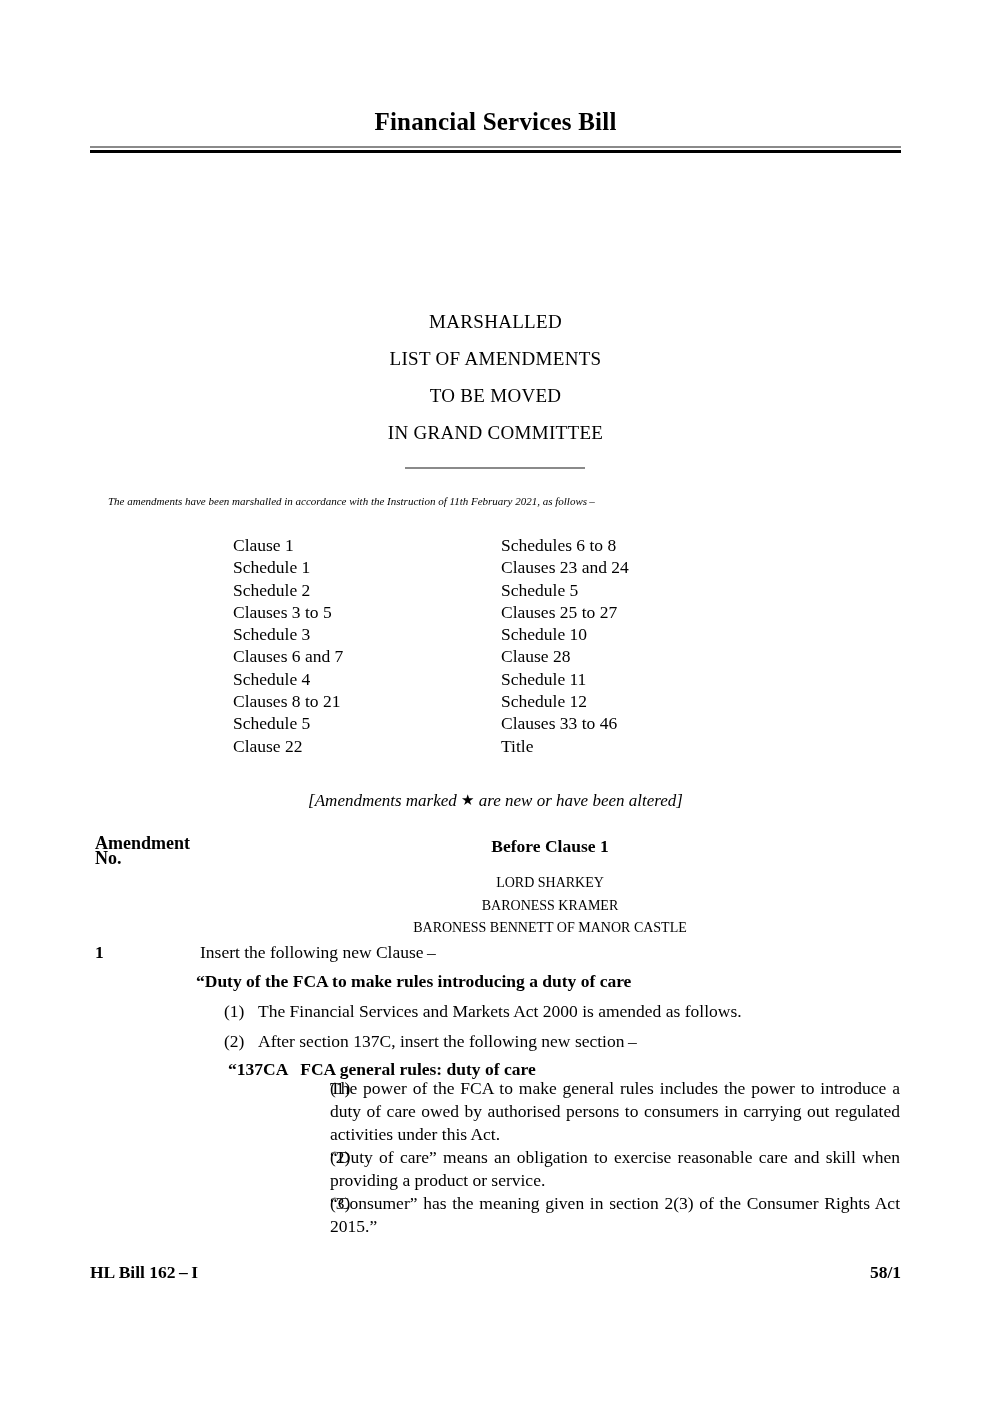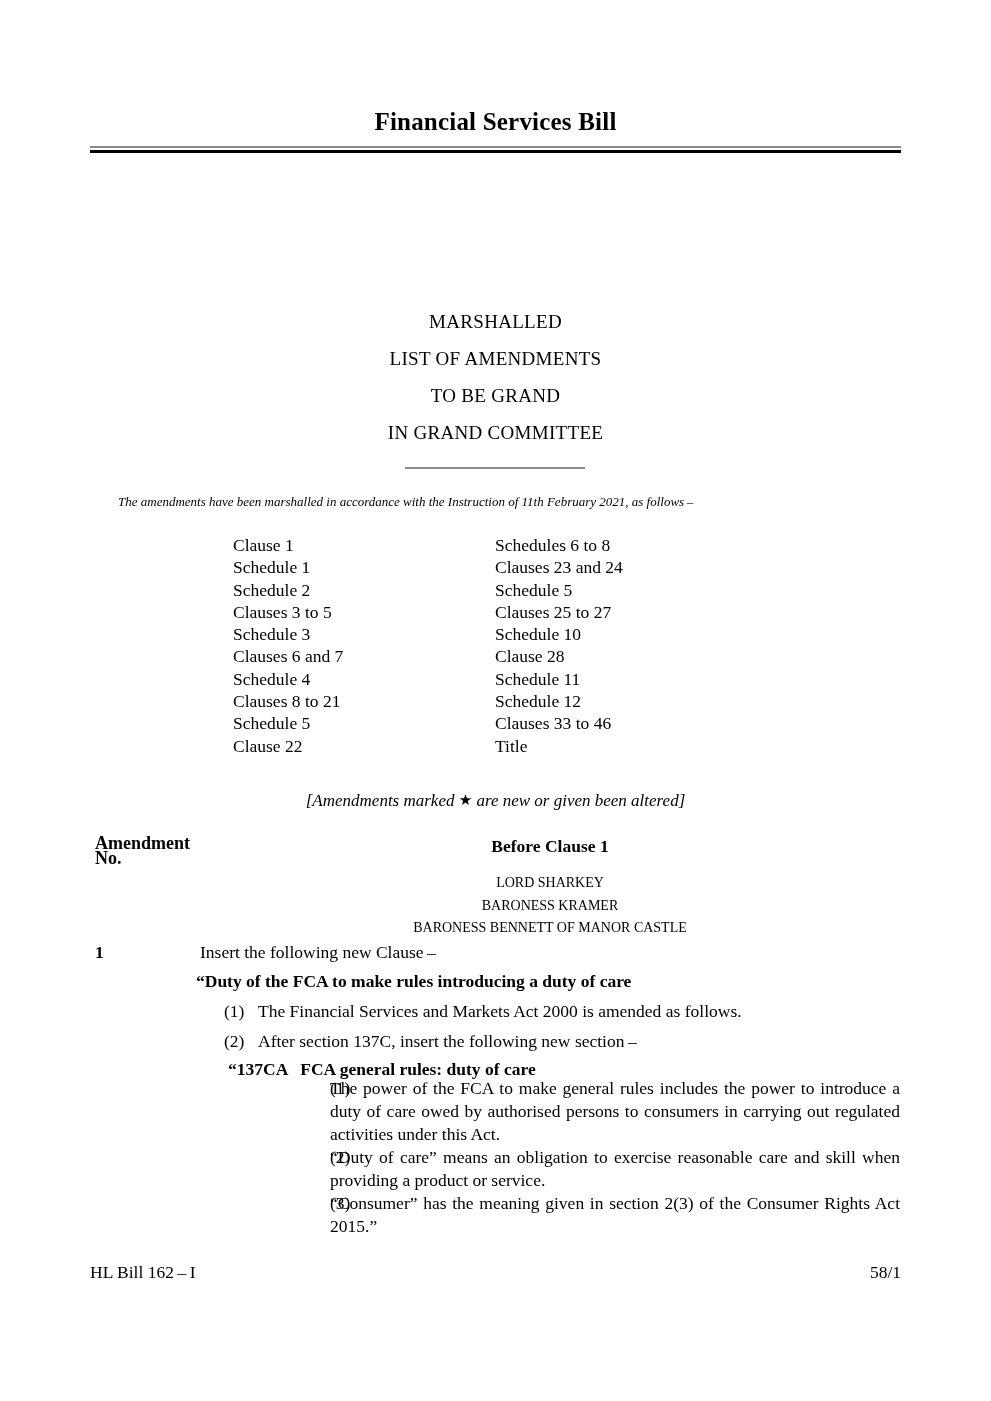--- a/index.html
+++ b/index.html
@@ -70,37 +70,38 @@
     left: 405px;
     top: 467px;
     width: 180px;
     height: 2px;
     background: #8a8a8a;
   }
 
   
   .instruction {
     position: absolute;
-    left: 90px;
+    left: 80px;
     top: 490px;
     width: 811px;
     font-style: italic;
-    font-size: 13px;
+    font-size: 11px;
     line-height: 23px;
     text-align: justify;
     text-indent: 28px;
   }
 
   
   .clause-list {
     position: absolute;
     left: 233px;
     top: 534px;
     width: 600px;
     display: flex;
+    gap: 6px;
   }
   .clause-col {
     width: 262px;
     font-size: 17.5px;
     line-height: 22.3px;
   }
   .clause-col div {
     white-space: nowrap;
   }
 
@@ -233,38 +234,39 @@
 
   
   .footer {
     position: absolute;
     left: 90px;
     top: 1262px;
     width: 811px;
     font-size: 17.5px;
     display: flex;
     justify-content: space-between;
+    font-weight: bold;
   }
 </style>
 </head>
 <body>
 
 <div class="page">
 
   <div class="doc-title">Financial Services Bill</div>
   <div class="title-rules">
     <div class="rule-thin"></div>
     <div class="rule-gap"></div>
     <div class="rule-thick"></div>
   </div>
 
   <div class="heading-block">
     <div>MARSHALLED</div>
     <div>LIST OF AMENDMENTS</div>
-    <div>TO BE GRAND</div>
+    <div>TO BE MOVED</div>
     <div>IN GRAND COMMITTEE</div>
   </div>
   <div class="divider-rule"></div>
 
   <div class="instruction">The amendments have been marshalled in accordance with the Instruction of 11th February 2021, as follows –</div>
 
   <div class="clause-list">
     <div class="clause-col">
       <div>Clause 1</div>
       <div>Schedule 1</div>
@@ -285,21 +287,21 @@
       <div>Schedule 10</div>
       <div>Clause 28</div>
       <div>Schedule 11</div>
       <div>Schedule 12</div>
       <div>Clauses 33 to 46</div>
       <div>Title</div>
     </div>
   </div>
 
   <div class="star-note">
-    <span>[</span><span>Amendments marked </span><span class="star">★</span><span> are new or given been altered</span><span>]</span>
+    <span>[</span><span>Amendments marked </span><span class="star">★</span><span> are new or have been altered</span><span>]</span>
   </div>
 
   <div class="amendment-no-label">
     <div>Amendment</div>
     <div>No.</div>
   </div>
 
   <div class="section-heading">Before Clause 1</div>
 
   <div class="member-names">

